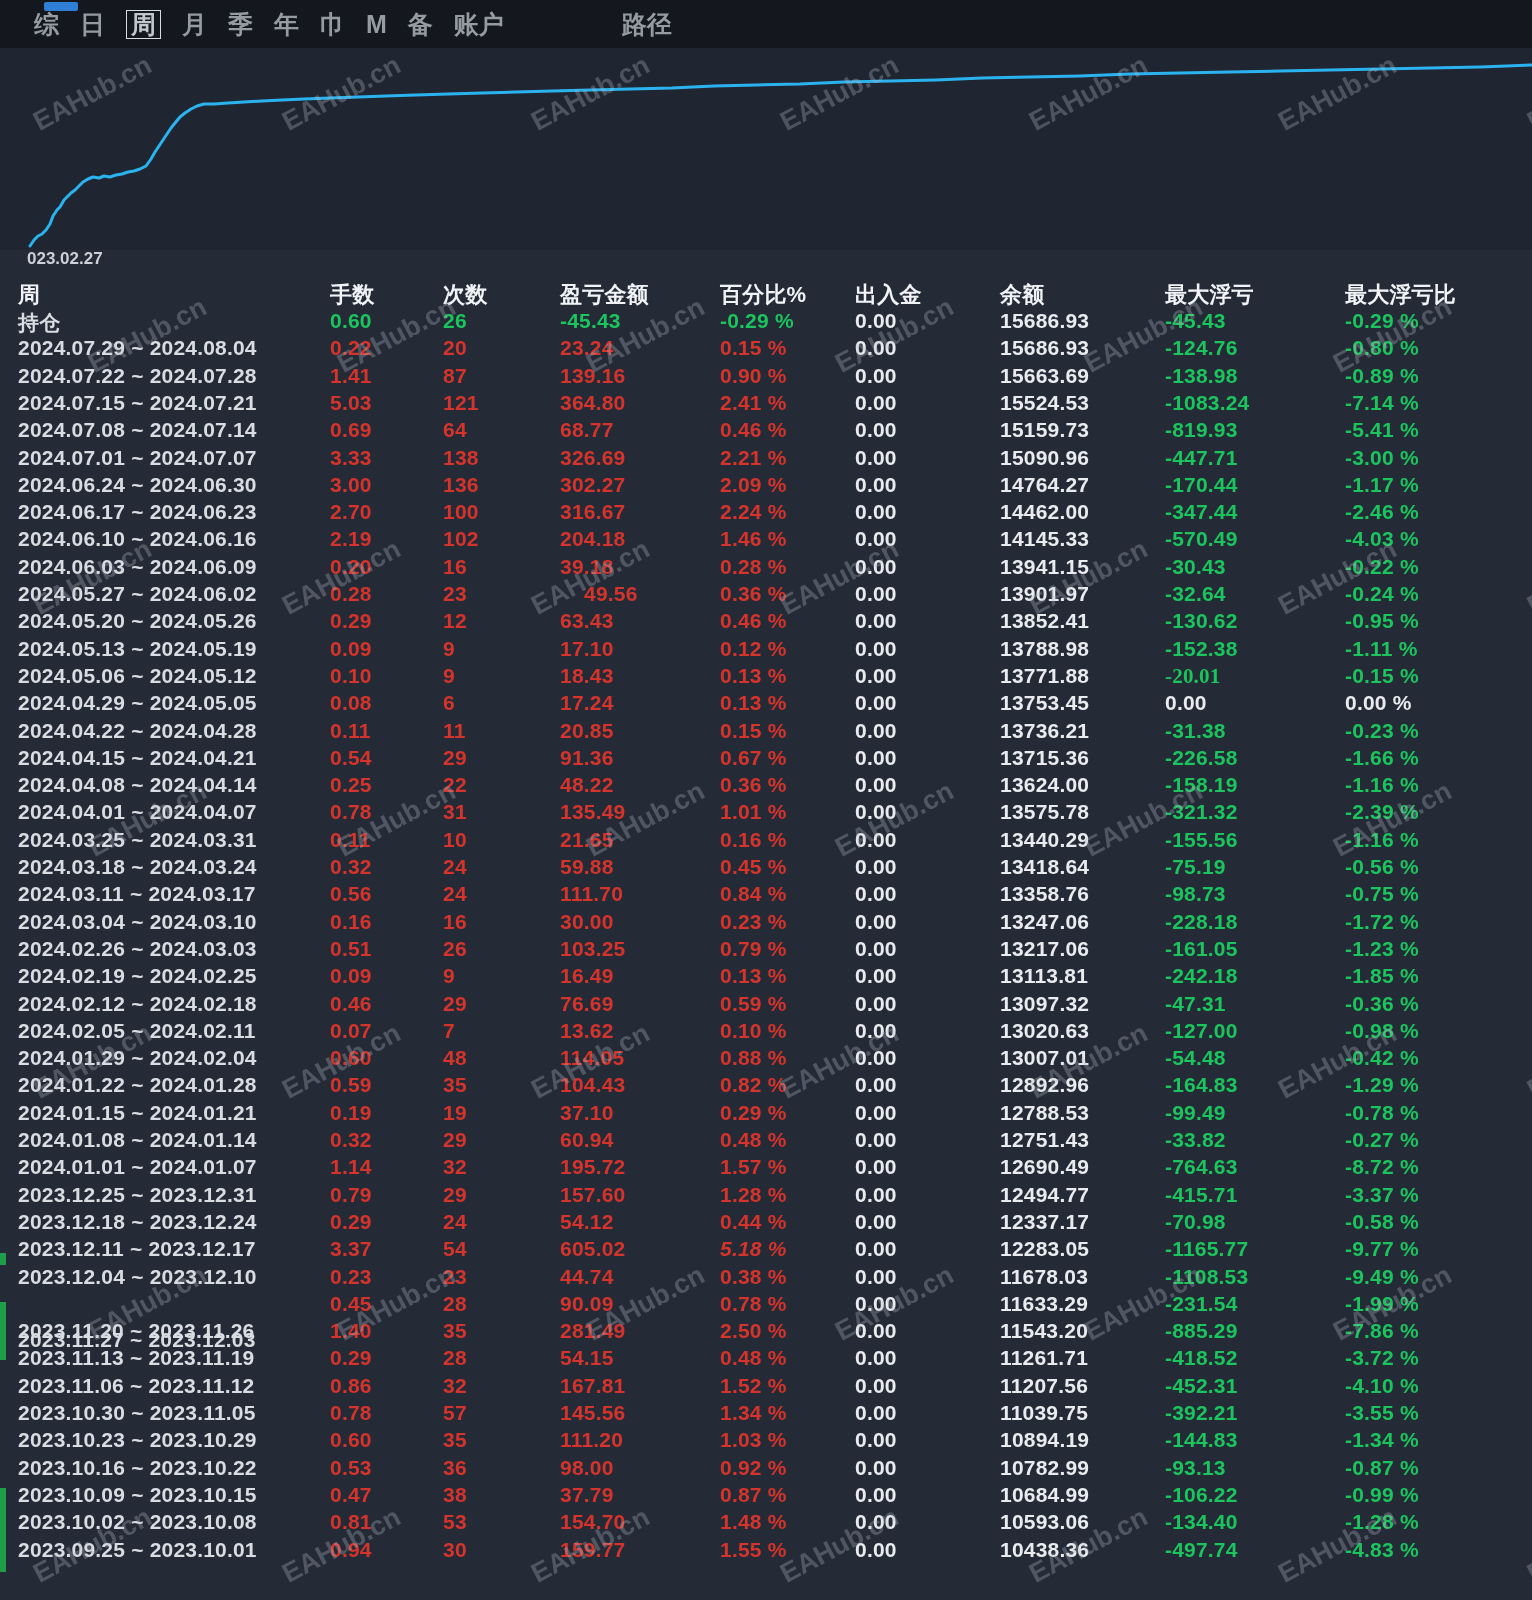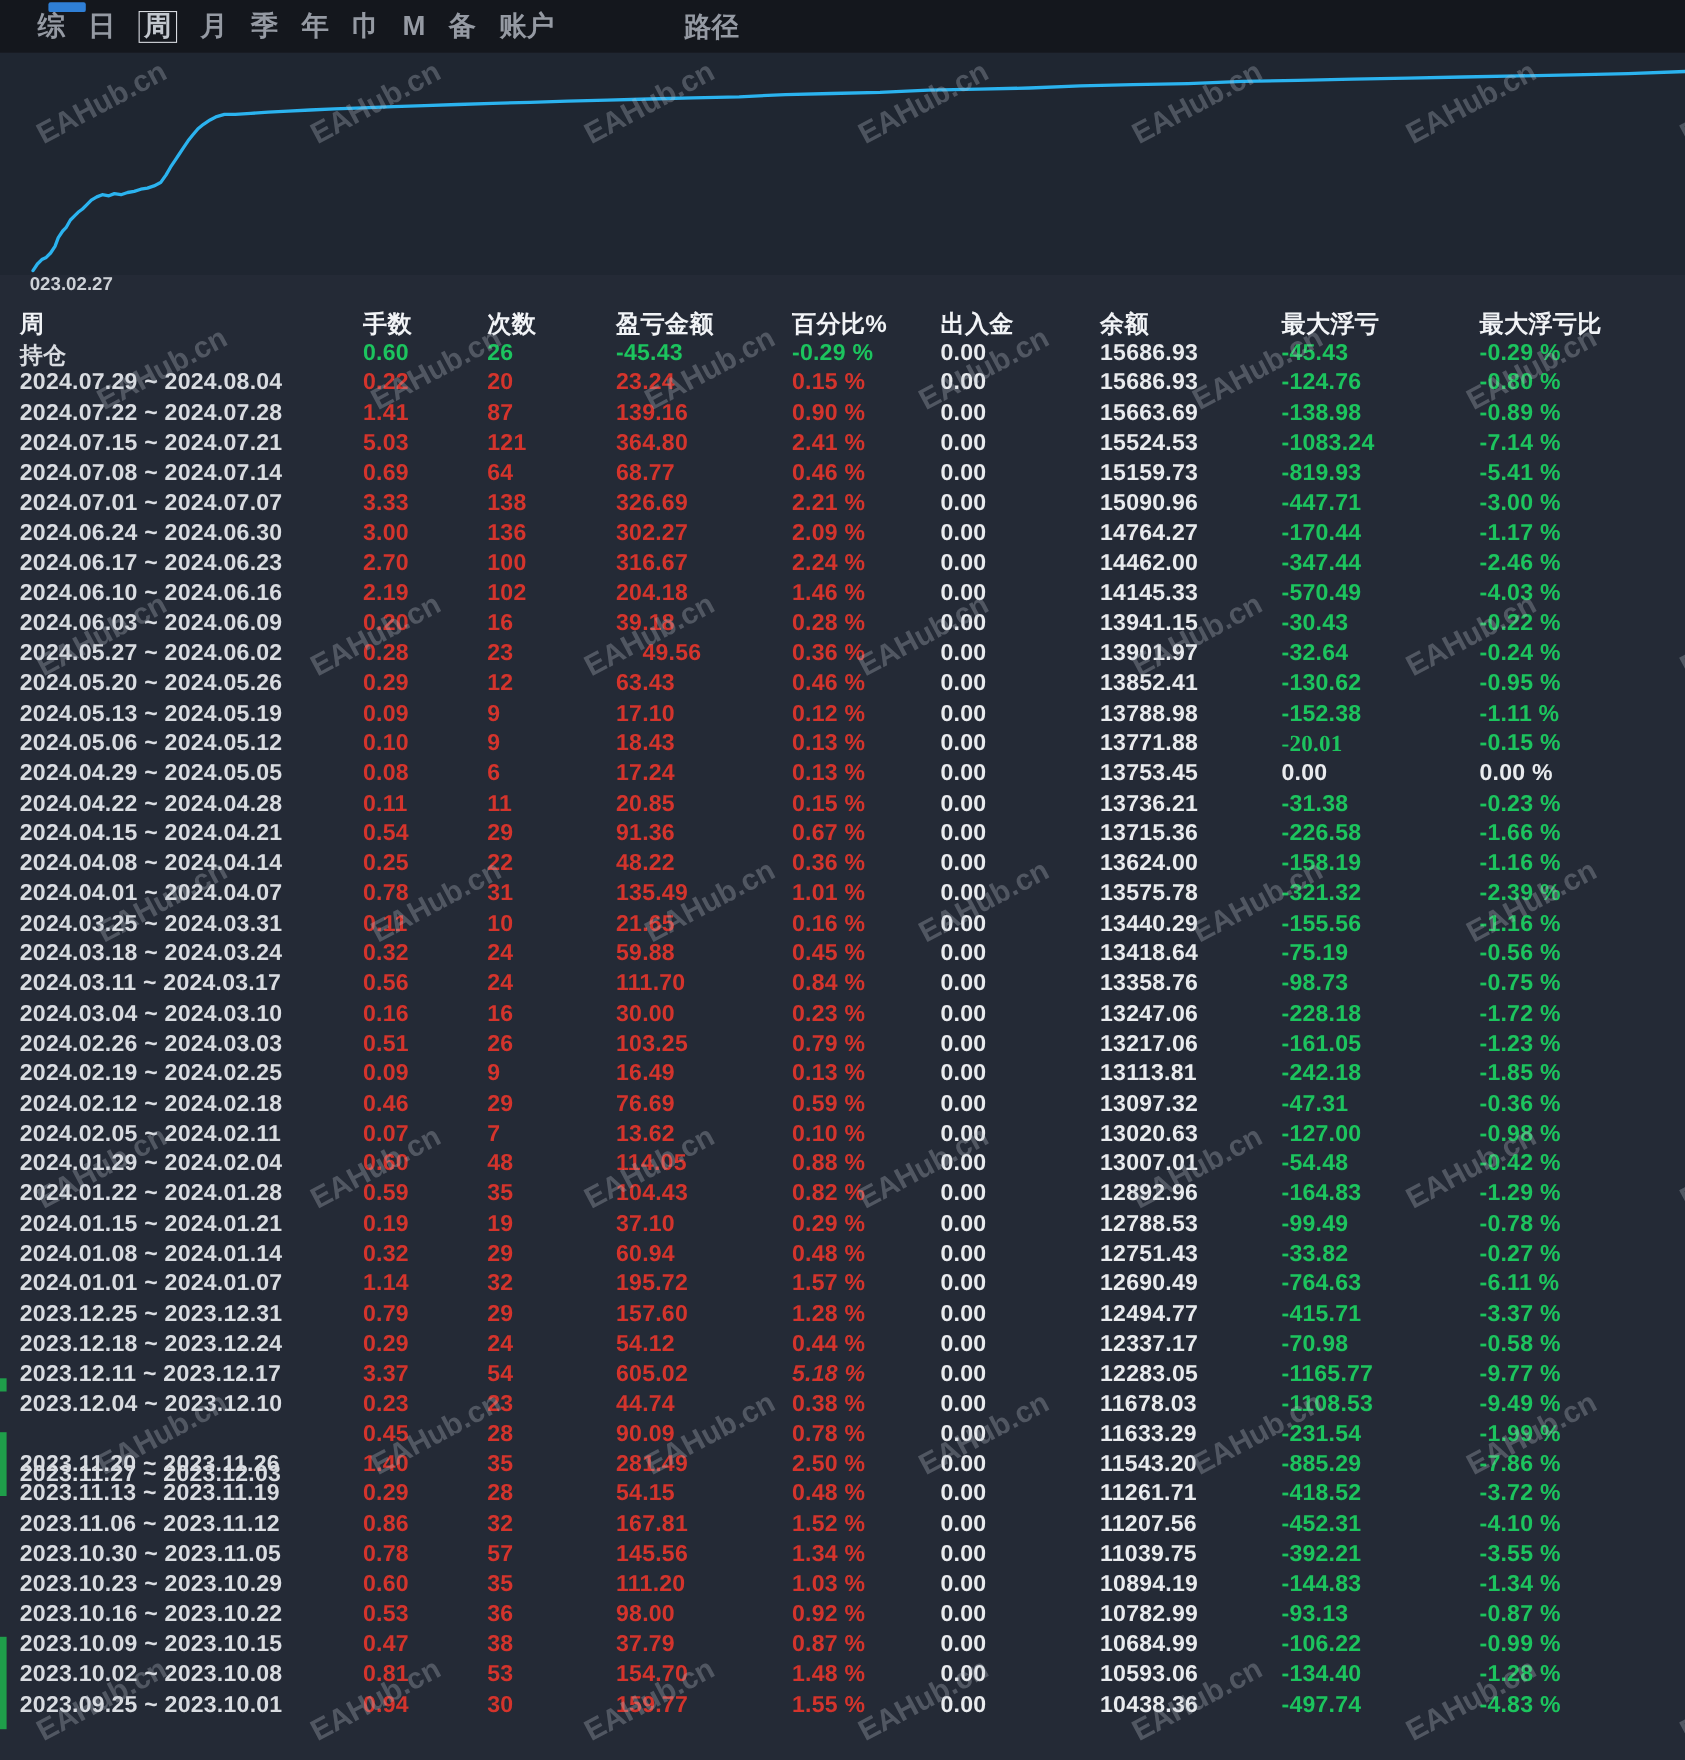--- a/index.html
+++ b/index.html
@@ -413,21 +413,21 @@
     </div>
     <div class="row" style="top: 877px;">
       <span class="cell date" style="left: 18px;">2024.01.01 ~ 2024.01.07</span>
       <span class="cell red" style="left: 330px;">1.14</span>
       <span class="cell red" style="left: 443px;">32</span>
       <span class="cell red" style="left: 560px;">195.72</span>
       <span class="cell red" style="left: 720px;">1.57 %</span>
       <span class="cell white" style="left: 855px;">0.00</span>
       <span class="cell white" style="left: 1000px;">12690.49</span>
       <span class="cell green" style="left: 1165px;">-764.63</span>
-      <span class="cell green" style="left: 1345px;">-6.11 %</span>
+      <span class="cell green" style="left: 1345px;">-8.72 %</span>
     </div>
     <div class="row" style="top: 905px;">
       <span class="cell date" style="left: 18px;">2023.12.25 ~ 2023.12.31</span>
       <span class="cell red" style="left: 330px;">0.79</span>
       <span class="cell red" style="left: 443px;">29</span>
       <span class="cell red" style="left: 560px;">157.60</span>
       <span class="cell red" style="left: 720px;">1.28 %</span>
       <span class="cell white" style="left: 855px;">0.00</span>
       <span class="cell white" style="left: 1000px;">12494.77</span>
       <span class="cell green" style="left: 1165px;">-415.71</span>

